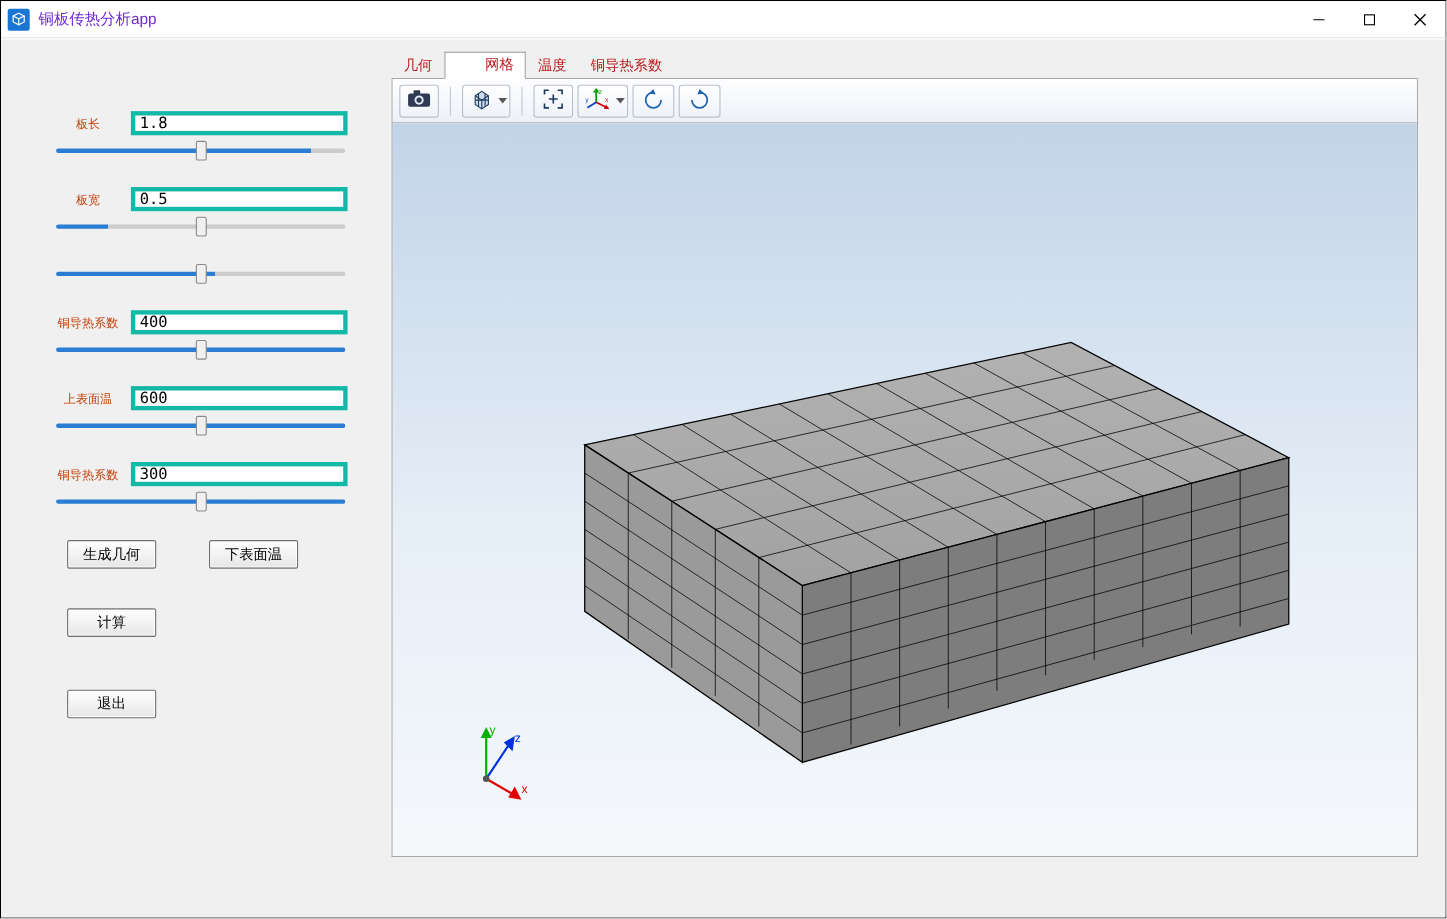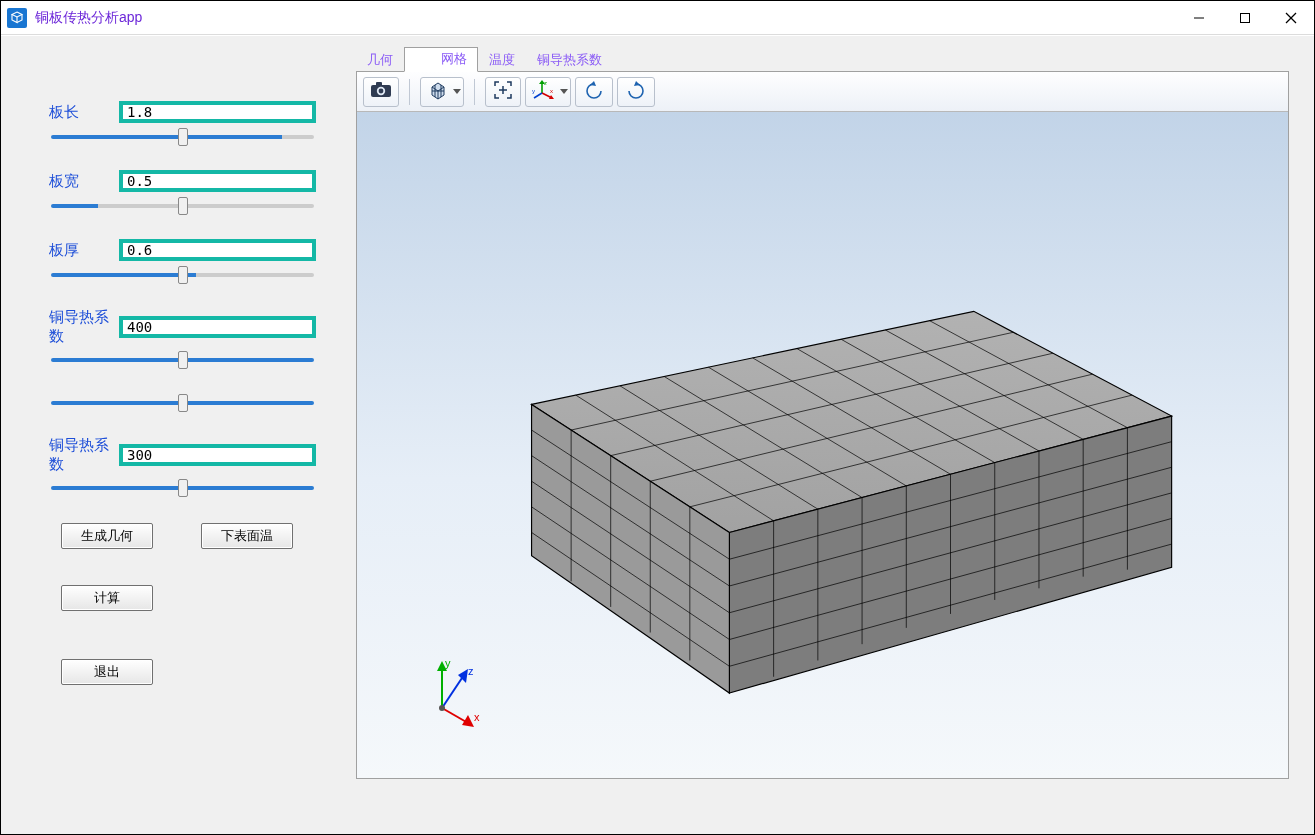--- a/index.html
+++ b/index.html
@@ -57,23 +57,23 @@
   }
   .param {
     margin-bottom: 28px;
   }
   .param-row {
     display: flex; align-items: center;
     gap: 6px;
   }
   .param-label {
     width: 64px;
-    text-align: left;
-    font-size: 15px;
-    color: #1d4ed8;
+    text-align: center;
+    font-size: 11px;
+    color: #c2410c;
     padding-right: 2px;
   }
   .param-input {
     flex: 1;
     height: 22px;
     border: 4px solid #14b8a6;
     background: #fff;
     padding: 0 4px;
     font-family: "SimSun", monospace;
     font-size: 14px;
@@ -128,21 +128,21 @@
   .slider::-webkit-slider-runnable-track { background: transparent; }
   .slider::-moz-range-track { background: transparent; }
 
   .button-row {
     display: flex;
     gap: 48px;
     margin-left: 12px;
     margin-top: 30px;
   }
   .btn {
-    width: 92px;
+    width: 81px;
     height: 26px;
     border: 1px solid #707070;
     background: linear-gradient(#fff,#e6e6e6);
     font-size: 13px;
     cursor: pointer;
     display: flex; align-items: center; justify-content: center;
     border-radius: 2px;
     box-shadow: 0 0 0 1px #fff inset;
   }
 
@@ -157,21 +157,21 @@
     display: flex;
     align-items: flex-end;
     height: 22px;
     font-size: 13px;
     border-bottom: 1px solid #a0a0a0;
   }
   .tab {
     padding: 2px 10px 3px 10px;
     border: 1px solid transparent;
     border-bottom: none;
-    color: #8b5cf6;
+    color: #b91c1c;
     cursor: pointer;
     position: relative;
     top: 1px;
     background: transparent;
   }
   .tab.active {
     background: #fff;
     border: 1px solid #a0a0a0;
     border-bottom: 1px solid #fff;
     padding-left: 36px;
@@ -278,36 +278,36 @@
 
       <div class="param">
         <div class="param-row">
           <div class="param-label">板宽</div>
           <input class="param-input" value="0.5" style="">
         </div>
         <div class="slider-wrap"><input type="range" class="slider" style="--fill: 18%;" value="50"></div>
       </div>
 
       <div class="param">
-        <div class="param-row">
-          <div class="param-label">板厚</div>
-          <input class="param-input" value="0.6" style="">
-        </div>
         <div class="slider-wrap"><input type="range" class="slider" style="--fill: 55%;" value="50"></div>
       </div>
 
       <div class="param">
         <div class="param-row">
           <div class="param-label">铜导热系数</div>
           <input class="param-input" value="400" style="">
         </div>
         <div class="slider-wrap"><input type="range" class="slider" style="--fill: 100%;" value="50"></div>
       </div>
 
       <div class="param">
+        <div class="param-row">
+          <div class="param-label">上表面温</div>
+          <input class="param-input" value="600" style="">
+        </div>
         <div class="slider-wrap"><input type="range" class="slider" style="--fill: 100%;" value="50"></div>
       </div>
 
       <div class="param">
         <div class="param-row">
           <div class="param-label">铜导热系数</div>
           <input class="param-input" value="300" style="">
         </div>
         <div class="slider-wrap"><input type="range" class="slider" style="--fill: 100%;" value="50"></div>
       </div>

